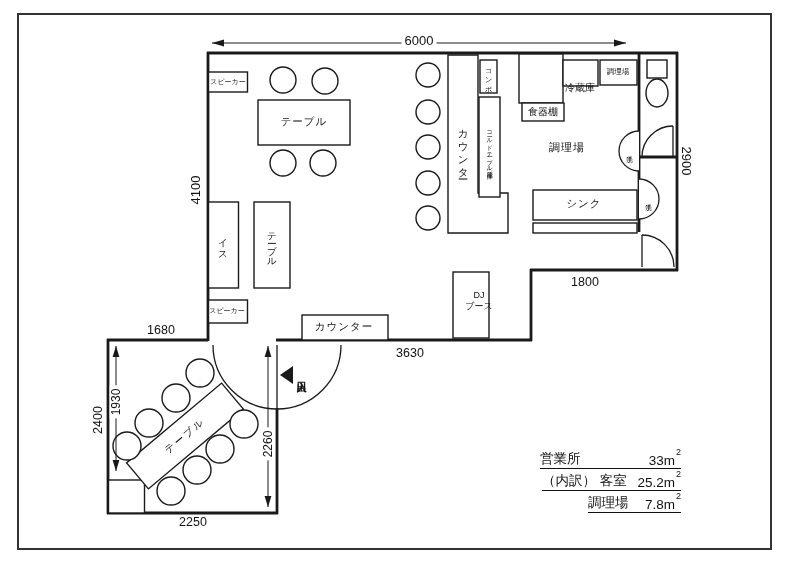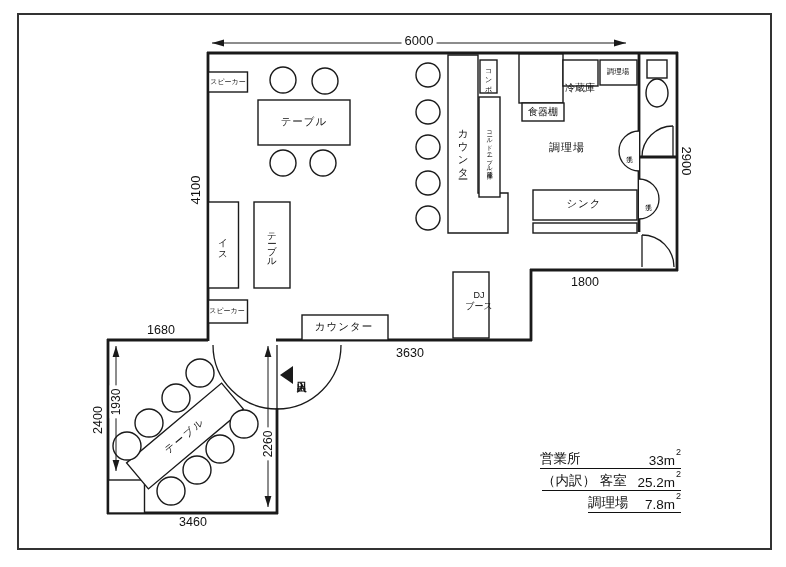--- a/index.html
+++ b/index.html
@@ -116,21 +116,21 @@
 
   <div class="lbl dim whitebg" style="left:419px;top:41px;font-size:13px;text-align:right;">6000</div>
   <div class="lbl dim rot-ccw" style="left:196px;top:190px;font-size:13px;">4100</div>
   <div class="lbl dim rot-cw" style="left:686px;top:161px;font-size:13px;">2900</div>
   <div class="lbl dim" style="left:585px;top:283px;text-align:right;">1800</div>
   <div class="lbl dim" style="left:410px;top:354px;">3630</div>
   <div class="lbl dim" style="left:161px;top:331px;">1680</div>
   <div class="lbl dim rot-ccw" style="left:99px;top:420px;">2400</div>
   <div class="lbl rot-ccw whitebg" style="left:116px;top:402px;font-size:12px;">1930</div>
   <div class="lbl rot-ccw whitebg" style="left:268px;top:444px;font-size:12px;">2260</div>
-  <div class="lbl dim" style="left:193px;top:523px;">3460</div>
+  <div class="lbl dim" style="left:193px;top:523px;">2250</div>
 
   <div class="lbl small" style="left:228px;top:82px;">スピーカー</div>
   <div class="lbl small" style="left:227px;top:311px;">スピーカー</div>
   <div class="lbl" style="left:304px;top:122px;font-size:10.5px;letter-spacing:1px;">テーブル</div>
   <div class="lbl vert" style="left:223px;top:244px;font-size:9.5px;transform:translate(-50%,-50%);">イス</div>
   <div class="lbl vert" style="left:272px;top:244px;font-size:9.5px;transform:translate(-50%,-50%);">テーブル</div>
   <div class="lbl vert" style="left:463px;top:148px;font-size:10.5px;transform:translate(-50%,-50%);">カウンター</div>
   <div class="lbl vert" style="left:488.5px;top:76px;font-size:7px;transform:translate(-50%,-50%);letter-spacing:0;">コンボ</div>
   <div class="lbl vert" style="left:489.5px;top:147px;font-size:6px;transform:translate(-50%,-50%);letter-spacing:0;">コールドテーブル（冷蔵庫）</div>
   <div class="lbl" style="left:580px;top:88px;font-size:10px;">冷蔵庫</div>

